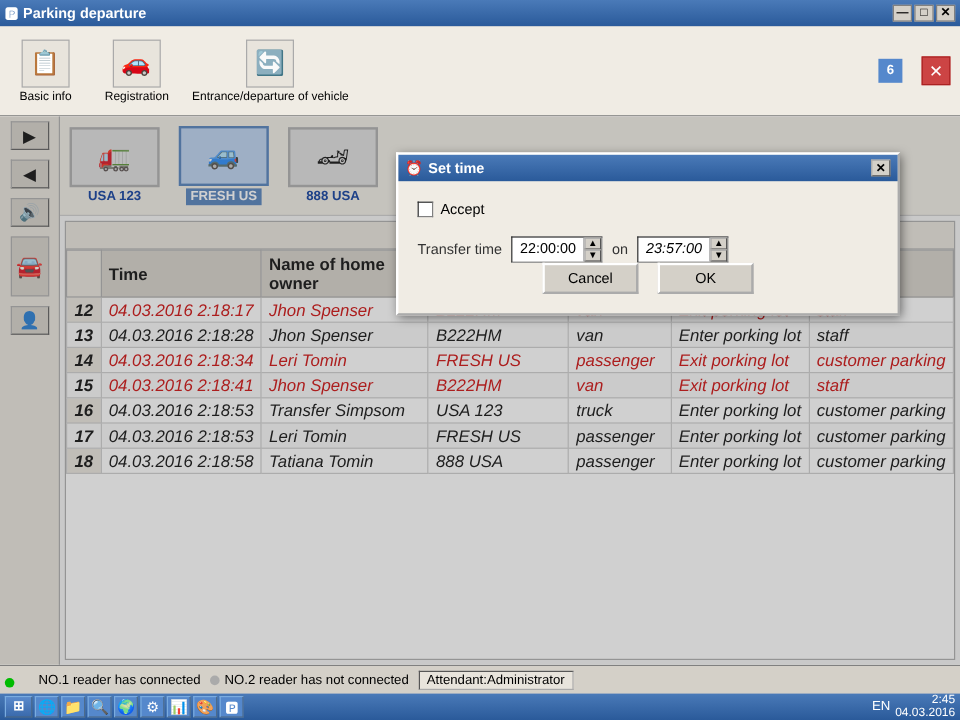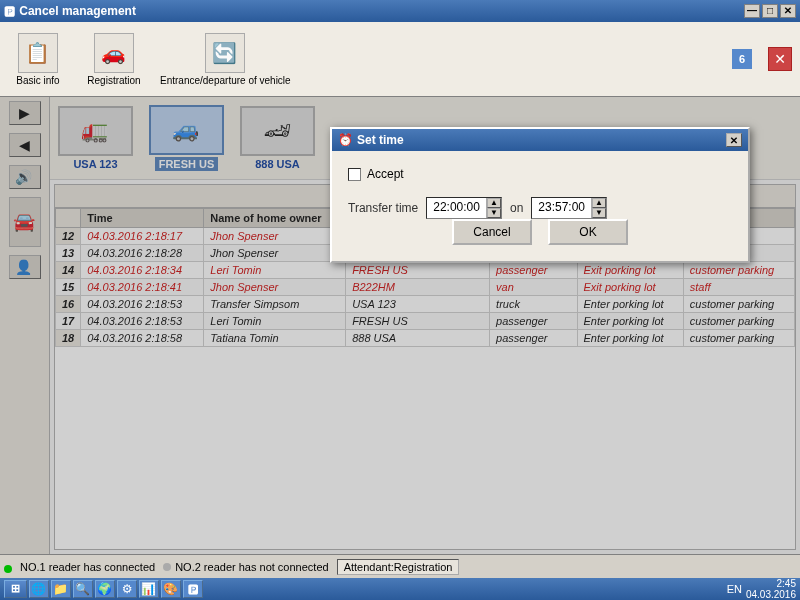--- a/index.html
+++ b/index.html
@@ -122,21 +122,21 @@
     .table-title {
       background: #e8e4dc;
       text-align: center;
       padding: 4px;
       font-size: 12px;
       border-bottom: 1px solid #aaa;
     }
     table {
       width: 100%;
       border-collapse: collapse;
-      font-size: 11px;
+      font-size: 14px;
     }
     th {
       background: #d4d0c8;
       border: 1px solid #aaa;
       padding: 3px 6px;
       font-weight: bold;
       text-align: left;
     }
     td {
       border: 1px solid #ccc;
@@ -261,21 +261,21 @@
     }
     .connected { background: #00bb00; }
     .disconnected { background: #aaaaaa; }
   </style>
 </head>
 <body>
 
 <div class="title-bar">
   <div class="title-bar-left">
     <span>🅿</span>
-    <span>Cancel management</span>
+    <span>Parking departure</span>
   </div>
   <div class="title-bar-controls">
     <div class="title-btn">—</div>
     <div class="title-btn">□</div>
     <div class="title-btn">✕</div>
   </div>
 </div>
 
 <div class="toolbar">
   <div class="toolbar-item">
@@ -422,48 +422,48 @@
         <div class="time-row">
           <span class="time-label">Transfer time</span>
           <div style="display:flex;border:1px inset #808080;background:white;">
             <div style="padding:2px 6px;font-size:12px;">22:00:00</div>
             <div class="time-spinner">
               <div class="spin-btn">▲</div>
               <div class="spin-btn">▼</div>
             </div>
           </div>
           <span class="time-label">on</span>
-          <div style="display:flex;border:1px inset #808080;background:white;">
+          <div style="display:flex;border:1px inset #808080;background:white;font-style:italic;">
             <div style="padding:2px 6px;font-size:12px;">23:57:00</div>
             <div class="time-spinner">
               <div class="spin-btn">▲</div>
               <div class="spin-btn">▼</div>
             </div>
           </div>
         </div>
         <div class="modal-buttons">
           <button class="modal-btn">Cancel</button>
           <button class="modal-btn">OK</button>
         </div>
       </div>
     </div>
   </div>
 </div>
 
 <div class="status-bar">
-  <div style="display:flex;align-items:flex-end;gap:8px;">
+  <div style="display:flex;align-items:flex-end;gap:20px;">
     <div class="network-status connected"></div>
     <span>NO.1 reader has connected</span>
   </div>
   <div style="display:flex;align-items:center;gap:4px;">
     <div class="network-status disconnected"></div>
     <span>NO.2 reader has not connected</span>
   </div>
   <div style="border:1px inset #aaa;padding:1px 6px;background:#e8e4dc;">
-    <span>Attendant:Registration</span>
+    <span>Attendant:Administrator</span>
   </div>
 </div>
 
 <div class="taskbar">
   <div class="taskbar-left">
     <div class="start-btn">⊞</div>
     <div class="taskbar-icon">🌐</div>
     <div class="taskbar-icon">📁</div>
     <div class="taskbar-icon">🔍</div>
     <div class="taskbar-icon">🌍</div>

